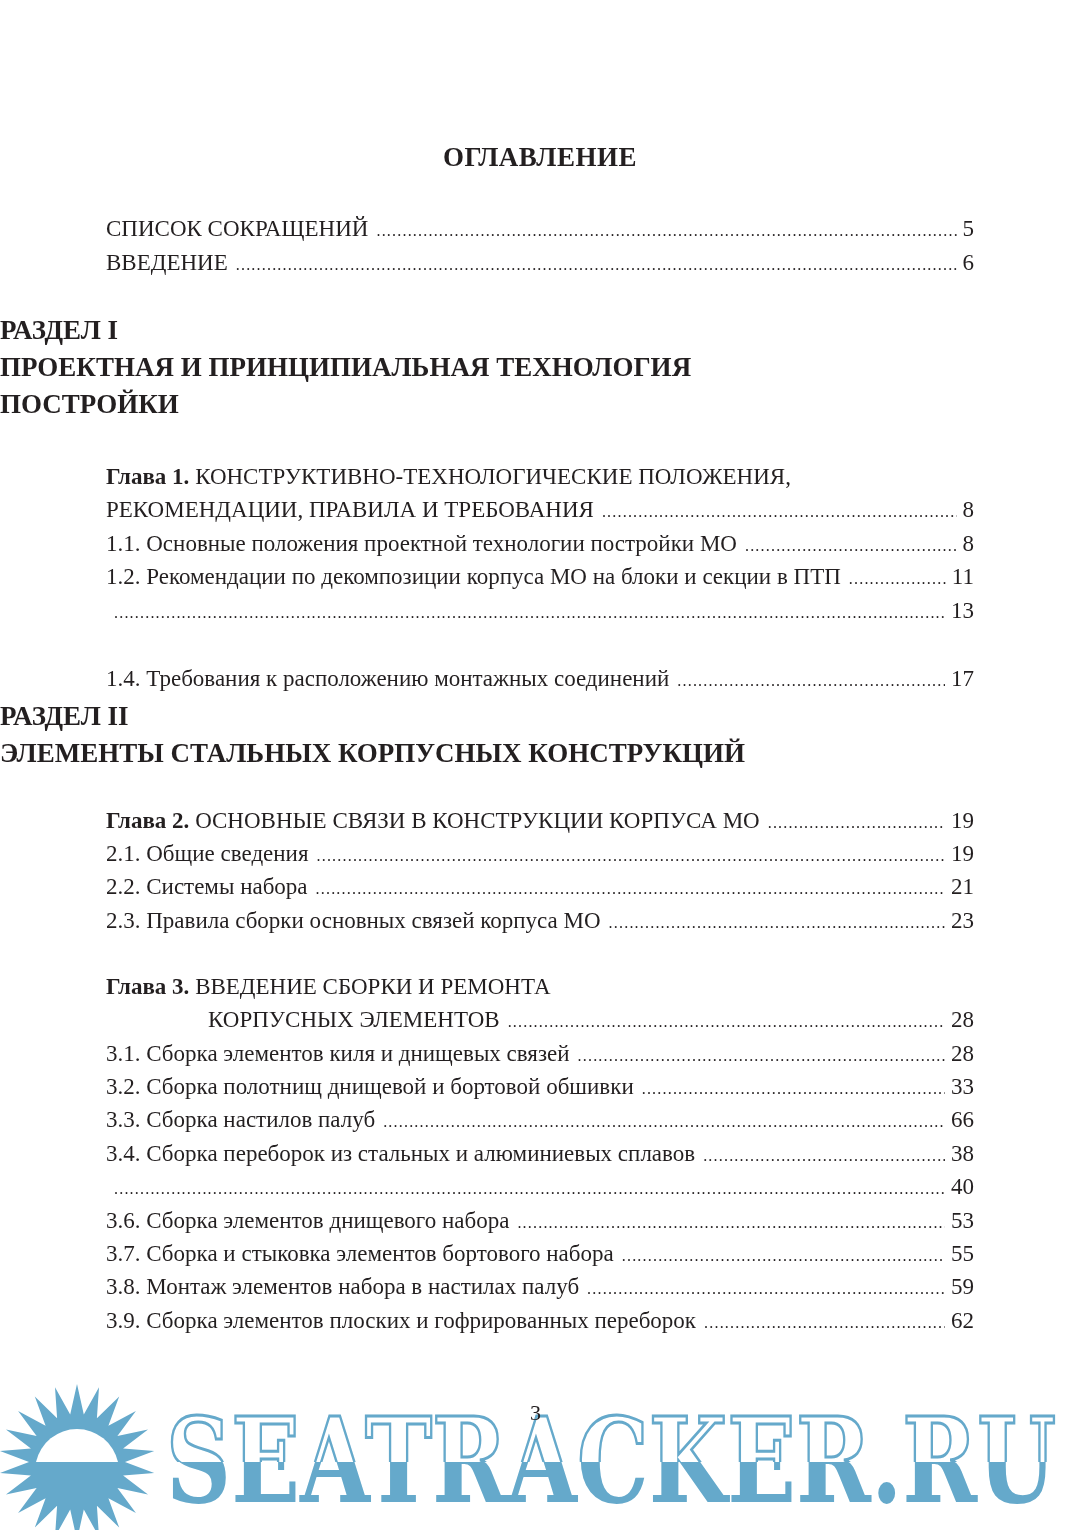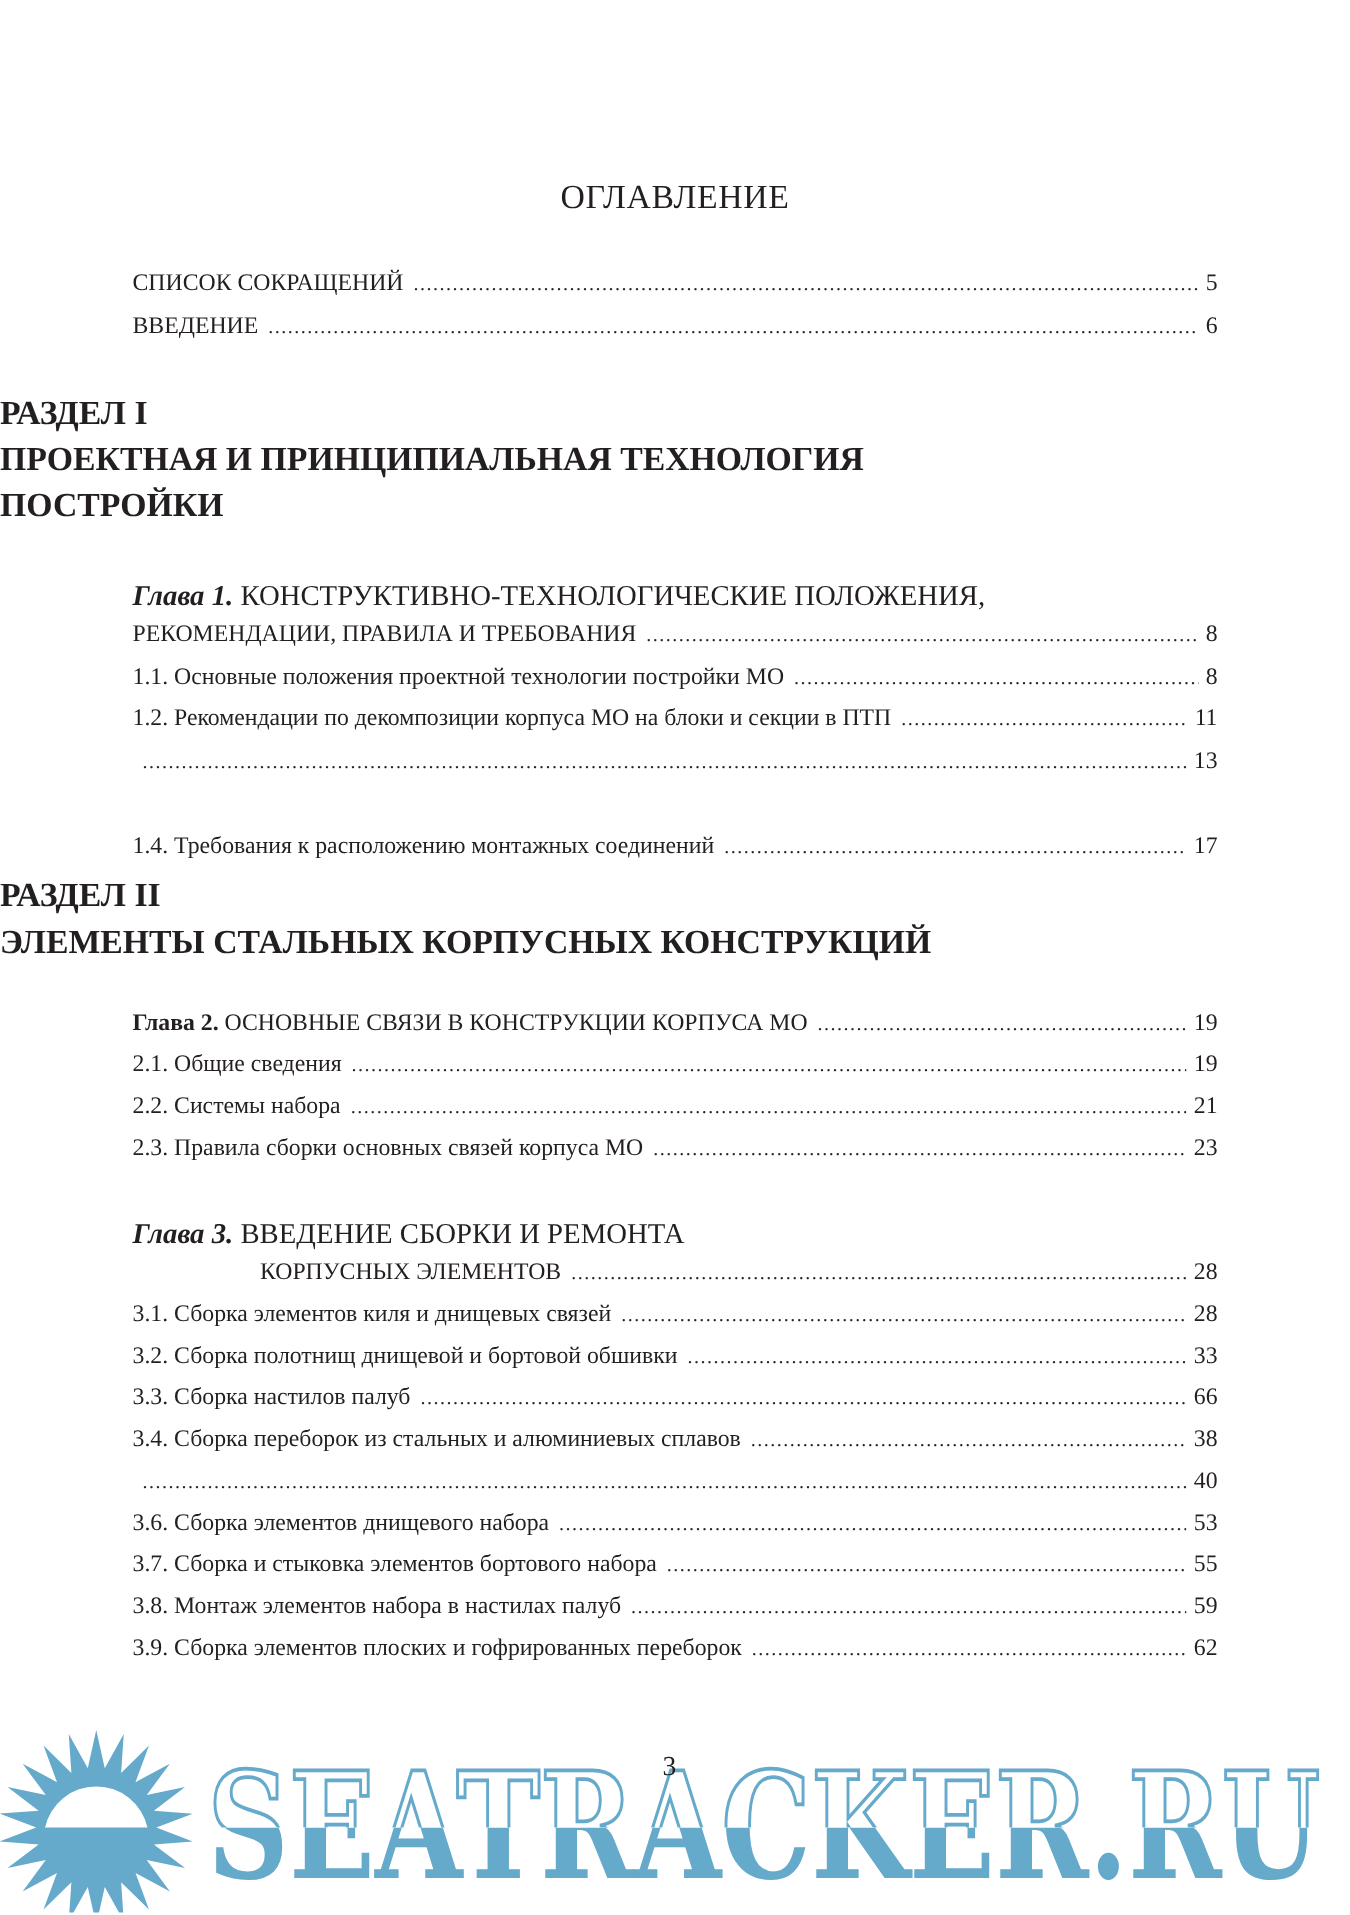--- a/index.html
+++ b/index.html
@@ -1,31 +1,31 @@
 <!DOCTYPE html>
 <html><head>
 <meta charset="utf-8">
 <style>
   html, body { margin: 0; padding: 0; background: #ffffff; }
   body { width: 1080px; height: 1532px; position: relative; overflow: hidden;
          font-family: "Liberation Serif", "DejaVu Serif", serif; color: #231f20; }
   .page-title { position: absolute; top: 142px; left: 0; width: 1080px; text-align: center;
-                font-weight: normal; font-size: 27px; letter-spacing: 0.5px; }
+                font-weight: bold; font-size: 27px; letter-spacing: 0.5px; }
   .toc-line { position: absolute; left: 106px; width: 868px; height: 30px; display: flex;
-              align-items: baseline; font-size: 19px; white-space: nowrap; }
+              align-items: baseline; font-size: 23px; white-space: nowrap; }
   .toc-line .lbl { flex: 0 0 auto; }
   .toc-line .lbl b { font-weight: bold; }
   .toc-line .dots { flex: 1 1 auto; overflow: hidden; margin: 0 6px 0 8px; font-size: 16px; letter-spacing: 1.2px; }
   .toc-line .dots::before { content: "........................................................................................................................................................................................................................................................"; }
   .toc-line .pg { flex: 0 0 auto; text-align: right; }
   .toc-line.indent .lbl { padding-left: 102px; }
   .section-head { position: absolute; left: 0; width: 1080px; 
                   font-weight: bold; font-size: 27px; line-height: 37px; }
   .chapter-head { position: absolute; left: 106px; font-size: 23px; white-space: nowrap; }
-  .chapter-head b { font-weight: bold; font-style: italic; }
+  .chapter-head b { font-weight: bold; }
   .page-number { position: absolute; top: 1400px; left: 530px; font-size: 22px; z-index: 3; }
   .watermark { position: absolute; left: 0; top: 1370px; width: 1080px; height: 160px; z-index: 2; }
 </style>
 </head>
 <body>
 
 <div class="page-title">ОГЛАВЛЕНИЕ</div>
 
 <div class="toc-line" style="top:216px">
   <span class="lbl">СПИСОК СОКРАЩЕНИЙ</span>

